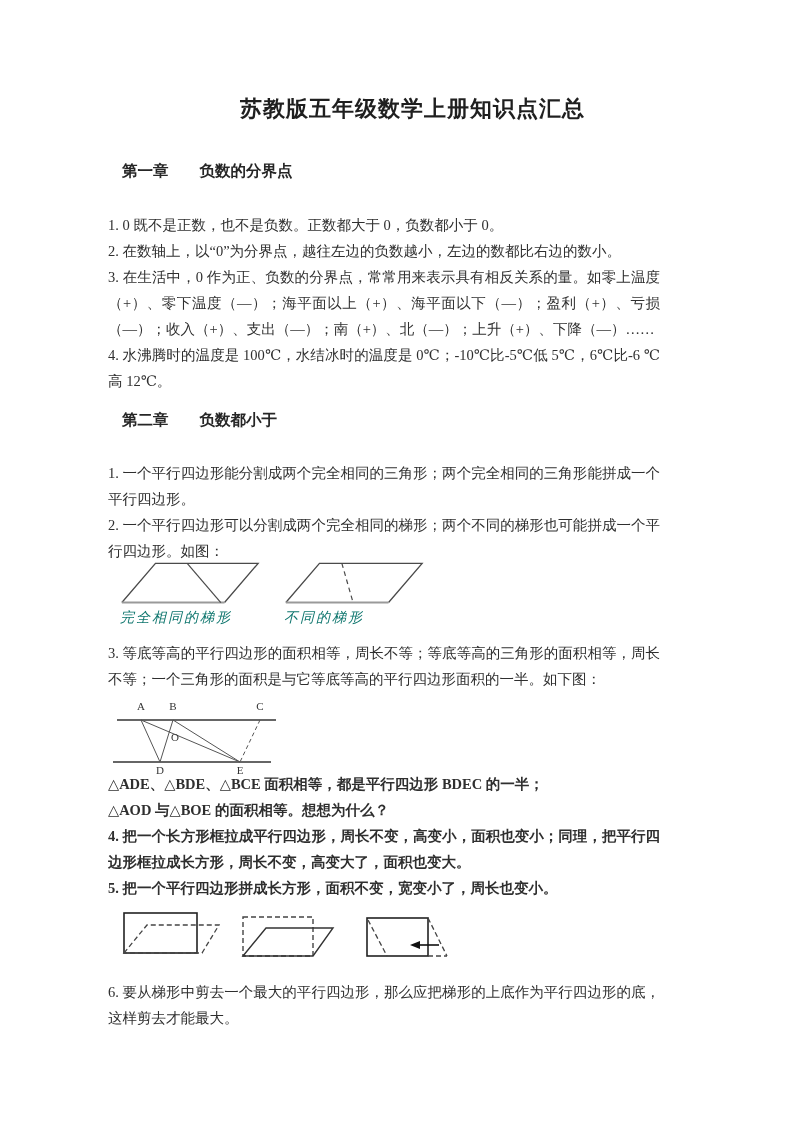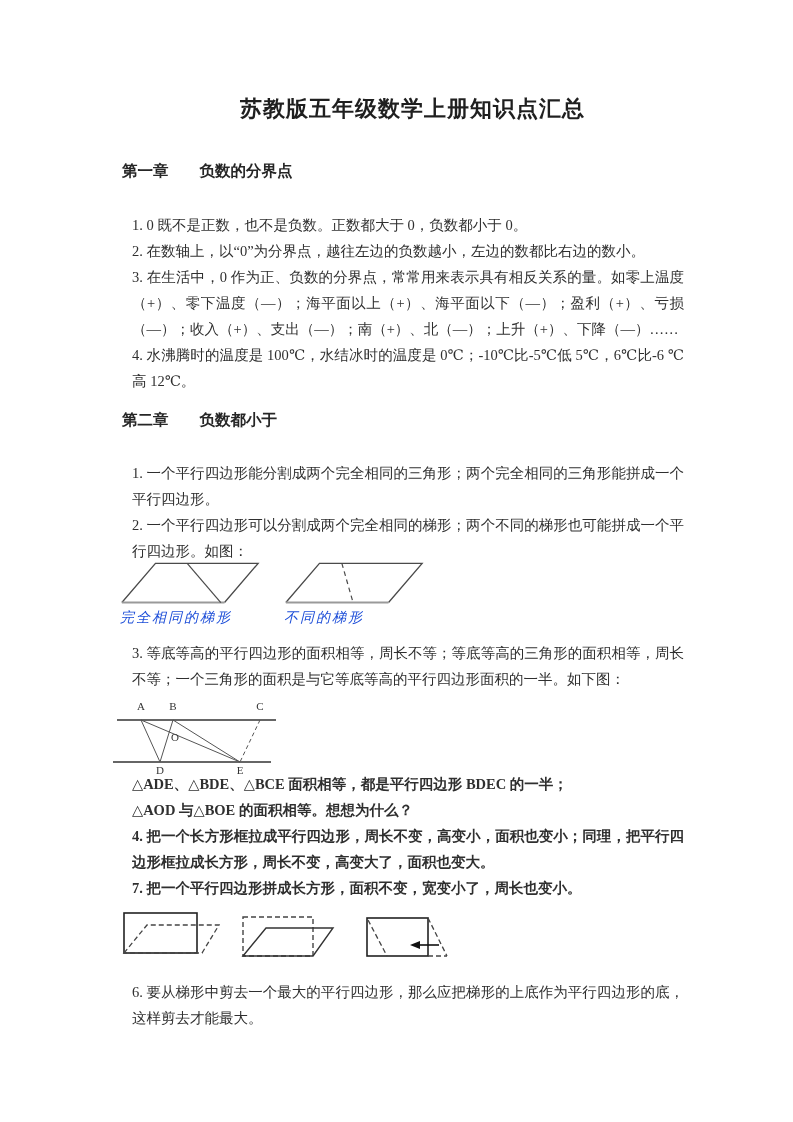--- a/index.html
+++ b/index.html
@@ -16,29 +16,29 @@
     left:16px; top:94px; width:793px;
     text-align:center;
     font-size:22px; font-weight:bold; color:#1f1f1f;
     letter-spacing:1px;
   }
   .chapter-heading {
     left:122px; width:552px;
     font-size:15.5px; font-weight:bold; color:#262626;
   }
   .body-block {
-    left:132px; width:552px;
+    left:108px; width:552px;
     font-size:14.5px; line-height:26px;
     text-align:justify;
   }
   .body-block p { margin:0; }
   .fig-row { display:flex; align-items:flex-start; }
   .fig-caption {
     font-size:14px; font-style:italic;
-    color:#1d4ed8; letter-spacing:2px;
+    color:#0f766e; letter-spacing:2px;
     margin-top:2px;
   }
   svg { display:block; }
   svg text {
     font-family:"Liberation Serif","DejaVu Serif",serif;
     font-size:11px; fill:#333333;
   }
 </style>
 </head>
 <body>
@@ -101,21 +101,21 @@
       <text x="47" y="80" text-anchor="middle">D</text>
       <text x="127" y="80" text-anchor="middle">E</text>
       <text x="58" y="47" text-anchor="start">O</text>
     </svg>
   </div>
 
   <div class="abs body-block" style="top:771px;font-weight:bold;">
     <p>△ADE、△BDE、△BCE 面积相等，都是平行四边形 BDEC 的一半；</p>
     <p>△AOD 与△BOE 的面积相等。想想为什么？</p>
     <p>4. 把一个长方形框拉成平行四边形，周长不变，高变小，面积也变小；同理，把平行四边形框拉成长方形，周长不变，高变大了，面积也变大。</p>
-    <p>7. 把一个平行四边形拼成长方形，面积不变，宽变小了，周长也变小。</p>
+    <p>5. 把一个平行四边形拼成长方形，面积不变，宽变小了，周长也变小。</p>
   </div>
 
   <div class="abs fig-row" style="left:112px; top:903px; gap:6px;">
     <svg width="118" height="62" viewBox="0 0 118 62">
       <rect x="12" y="10" width="73" height="40" fill="none" stroke="#222222" stroke-width="1.6"></rect>
       <polygon points="12,50 35,22 107,22 90,50" fill="none" stroke="#444444" stroke-width="1.3" stroke-dasharray="5 3"></polygon>
     </svg>
     <svg width="118" height="62" viewBox="0 0 118 62">
       <rect x="7" y="14" width="70" height="39" fill="none" stroke="#444444" stroke-width="1.4" stroke-dasharray="5 3"></rect>
       <polygon points="7,53 30,25 97,25 77,53" fill="none" stroke="#333333" stroke-width="1.4"></polygon>

